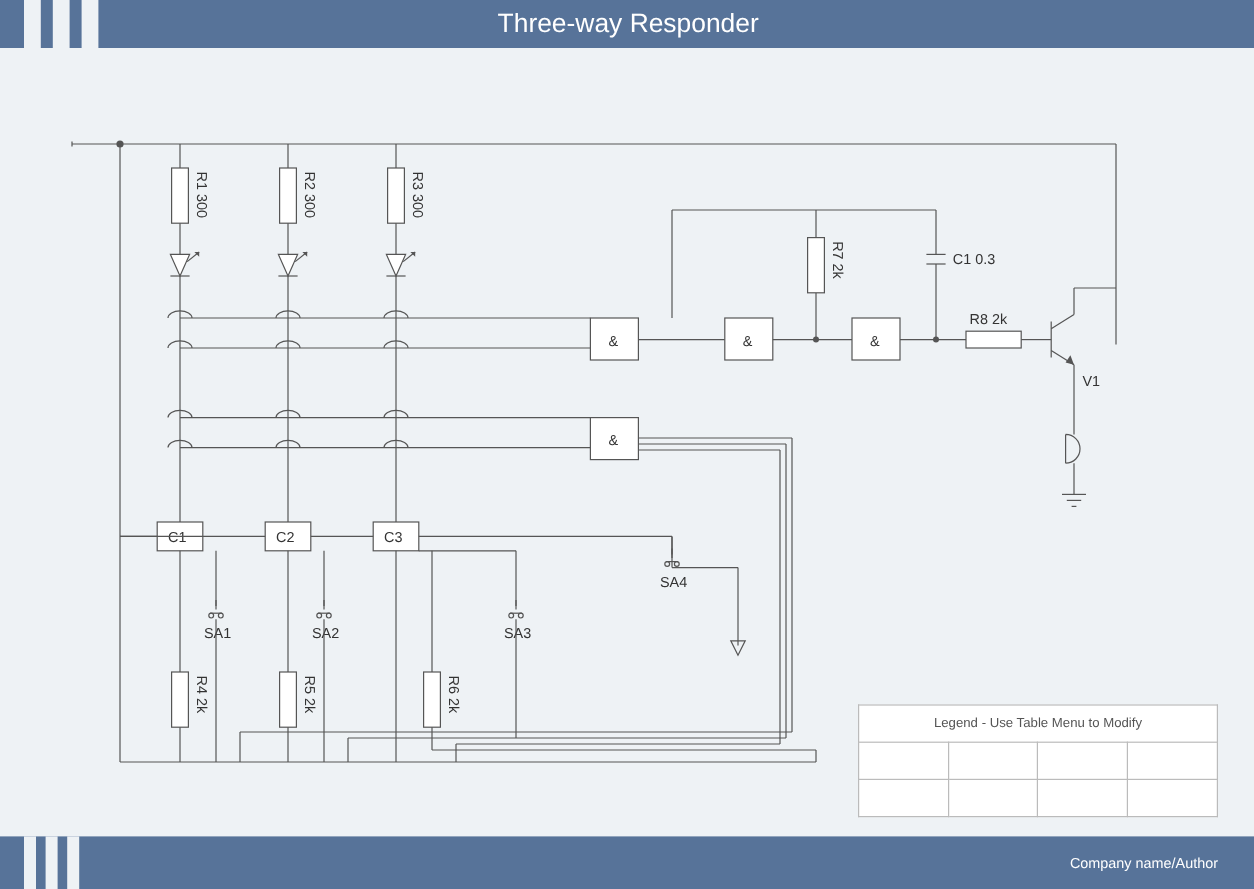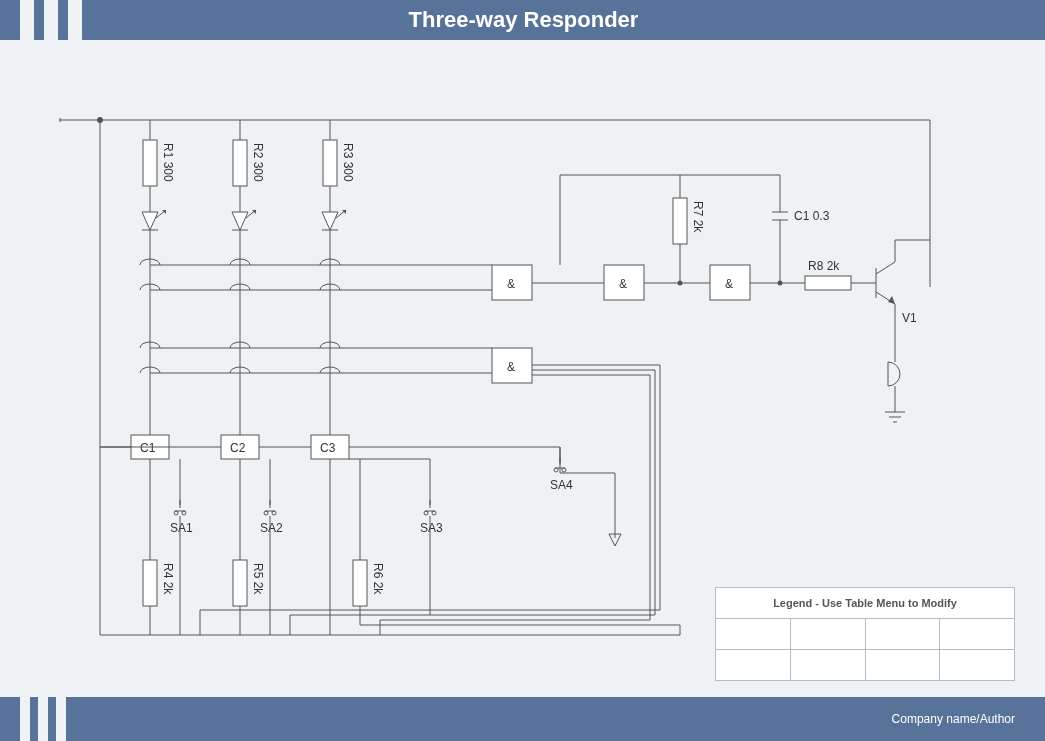--- a/index.html
+++ b/index.html
@@ -1,32 +1,32 @@
 <!DOCTYPE html>
 <html><head>
 <meta charset="utf-8">
 <style>
   html,body{margin:0;padding:0;width:1045px;height:741px;background:#eef2f5;font-family:Arial,Helvetica,sans-serif;overflow:hidden;}
   .header,.footer{background:#577399;height:40px;position:relative;color:#fff;}
   .header{display:flex;align-items:center;}
   .footer{position:absolute;bottom:0;left:0;right:0;height:44px;display:flex;align-items:center;font-size:12px;}
   .bars{display:flex;gap:10px;margin-left:20px;height:100%;}
   .bars div{width:14px;background:#eef2f5;}
-  .title{flex:1;text-align:center;font-size:22px;font-weight:700;padding-right:80px;}
+  .title{flex:1;text-align:center;font-size:22px;font-weight:400;padding-right:80px;}
   .footer .bars{gap:8px;}
   .footer .bars div{width:10px;}
   .footer-label{margin-left:auto;margin-right:30px;}
   svg{position:absolute;top:40px;left:0;}
   .box{fill:#fff;stroke:#555;stroke-width:1;}
   .wire{fill:none;stroke:#555;stroke-width:1;}
   .node{fill:#555;}
   .txt{font-size:12px;fill:#333;font-family:Arial;}
   .txtv{font-size:12px;fill:#333;font-family:Arial;writing-mode:vertical-rl;text-orientation:mixed;}
   .legend{position:absolute;right:30px;bottom:60px;width:300px;border-collapse:collapse;background:#fff;font-size:11px;color:#555;}
-  .legend td,.legend th{border:1px solid #bbb;height:28px;text-align:center;font-weight:bold;}
+  .legend td,.legend th{border:1px solid #bbb;height:28px;text-align:center;font-weight:normal;}
 </style>
 </head>
 <body>
 
 <div class="header">
   <div class="bars">
       <div></div>
       <div></div>
       <div></div>
     </div>

